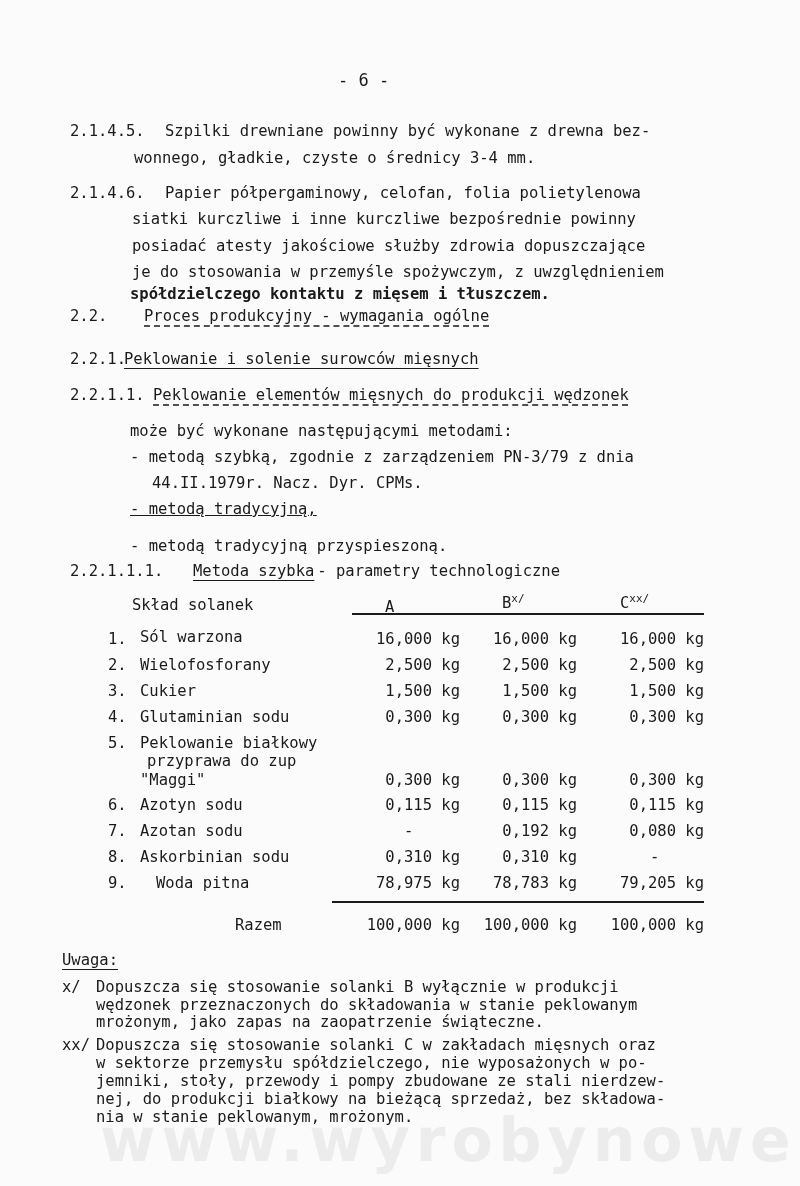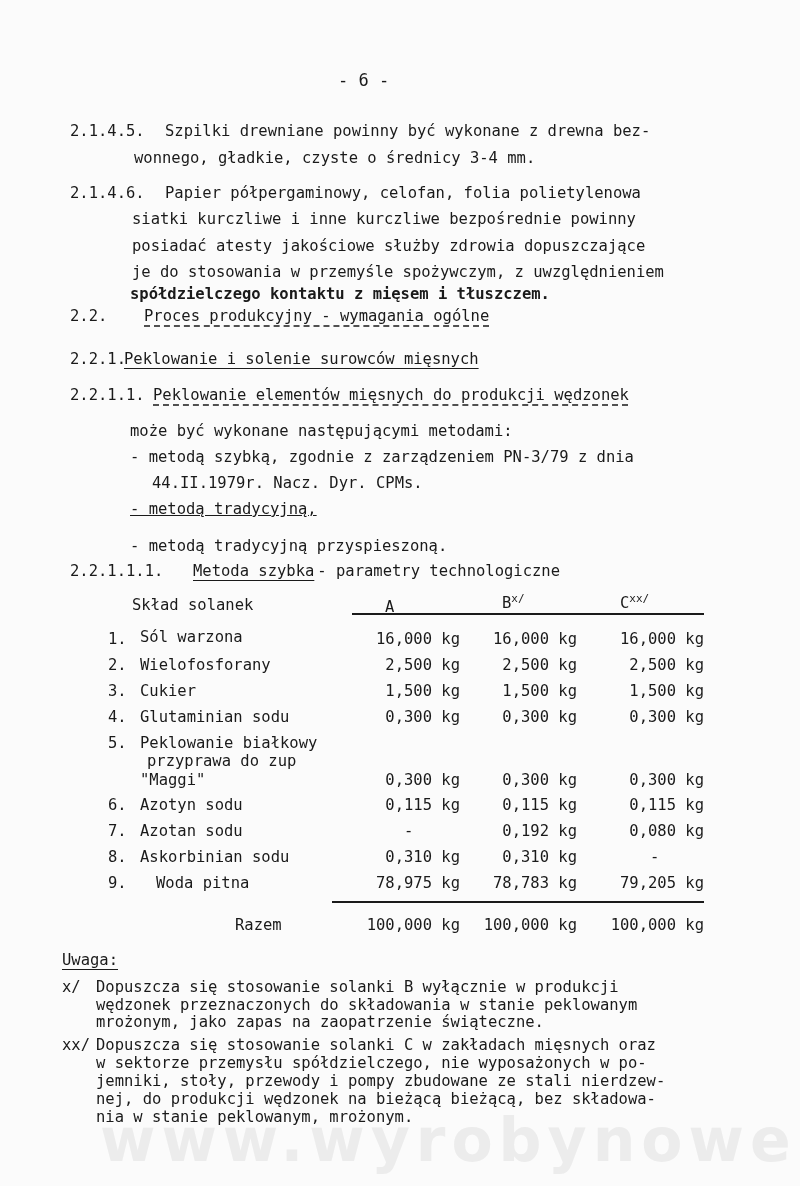--- a/index.html
+++ b/index.html
@@ -142,14 +142,14 @@
 
 <div class="abs" style="left:62px;top:978px;">x/</div>
 <div class="abs" style="left:96px;top:978px;">Dopuszcza się stosowanie solanki B wyłącznie w produkcji</div>
 <div class="abs" style="left:96px;top:996px;">wędzonek przeznaczonych do składowania w stanie peklowanym</div>
 <div class="abs" style="left:96px;top:1013px;">mrożonym, jako zapas na zaopatrzenie świąteczne.</div>
 
 <div class="abs" style="left:62px;top:1036px;">xx/</div>
 <div class="abs" style="left:96px;top:1036px;">Dopuszcza się stosowanie solanki C w zakładach mięsnych oraz</div>
 <div class="abs" style="left:96px;top:1054px;">w sektorze przemysłu spółdzielczego, nie wyposażonych w po-</div>
 <div class="abs" style="left:96px;top:1072px;">jemniki, stoły, przewody i pompy zbudowane ze stali nierdzew-</div>
-<div class="abs" style="left:96px;top:1090px;">nej, do produkcji wędzonek na bieżącą bieżącą, bez składowa-</div>
+<div class="abs" style="left:96px;top:1090px;">nej, do produkcji białkowy na bieżącą sprzedaż, bez składowa-</div>
 <div class="abs" style="left:96px;top:1108px;">nia w stanie peklowanym, mrożonym.</div>
 
 </body></html>

